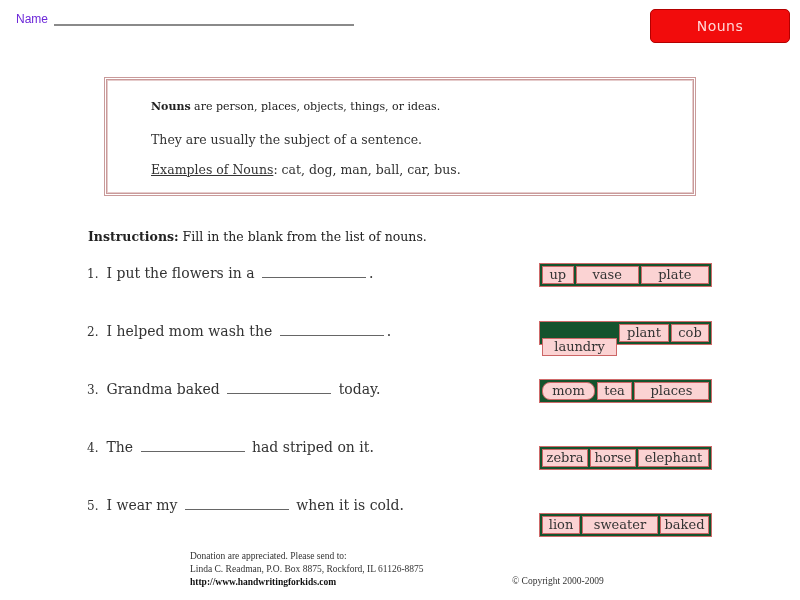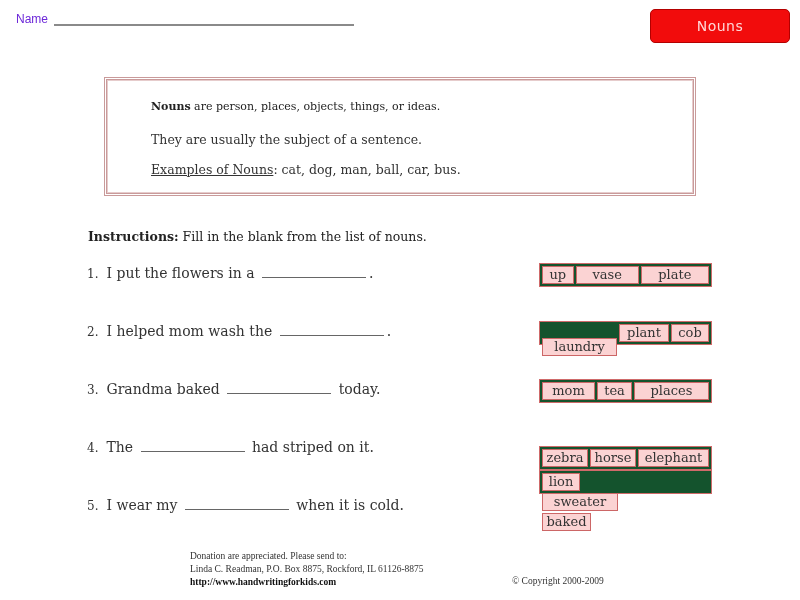--- a/index.html
+++ b/index.html
@@ -112,40 +112,40 @@
   <span class="choice" style="width:75px;margin-top:14px;">laundry</span>
   <span class="choice" style="width:50px;">plant</span>
   <span class="choice" style="width:38px;">cob</span>
 </div>
 
 <div class="question" style="top:379px;">
   <span class="num">3.</span><span>Grandma baked</span>
   <span class="blank"></span> <span>today.</span>
 </div>
 <div class="choices" style="top:379px;">
-  <span class="choice" style="width:53px;">mom</span>
+  <span class="choice" style="width:53px;border-radius:8px;">mom</span>
   <span class="choice" style="width:35px;">tea</span>
   <span class="choice" style="width:75px;">places</span>
 </div>
 
 <div class="question" style="top:437px;">
   <span class="num">4.</span><span>The</span>
   <span class="blank"></span> <span>had striped on it.</span>
 </div>
 <div class="choices" style="top:427px;margin-top:19px;">
   <span class="choice" style="width:46px;">zebra</span>
   <span class="choice" style="width:46px;">horse</span>
   <span class="choice" style="width:71px;">elephant</span>
 </div>
 
 <div class="question" style="top:495px;">
   <span class="num">5.</span><span>I wear my</span>
   <span class="blank"></span> <span>when it is cold.</span>
 </div>
-<div class="choices" style="top:470px;flex-direction:column;">
+<div class="choices" style="top:513px;">
   <span class="choice" style="width:38px;">lion</span>
   <span class="choice" style="width:76px;">sweater</span>
   <span class="choice" style="width:49px;">baked</span>
 </div>
 
 <div class="footer-left">
   <div>Donation are appreciated.  Please send to:</div>
   <div>Linda C. Readman, P.O. Box 8875, Rockford, IL  61126-8875</div>
   <div class="url">http://www.handwritingforkids.com</div>
 </div>

